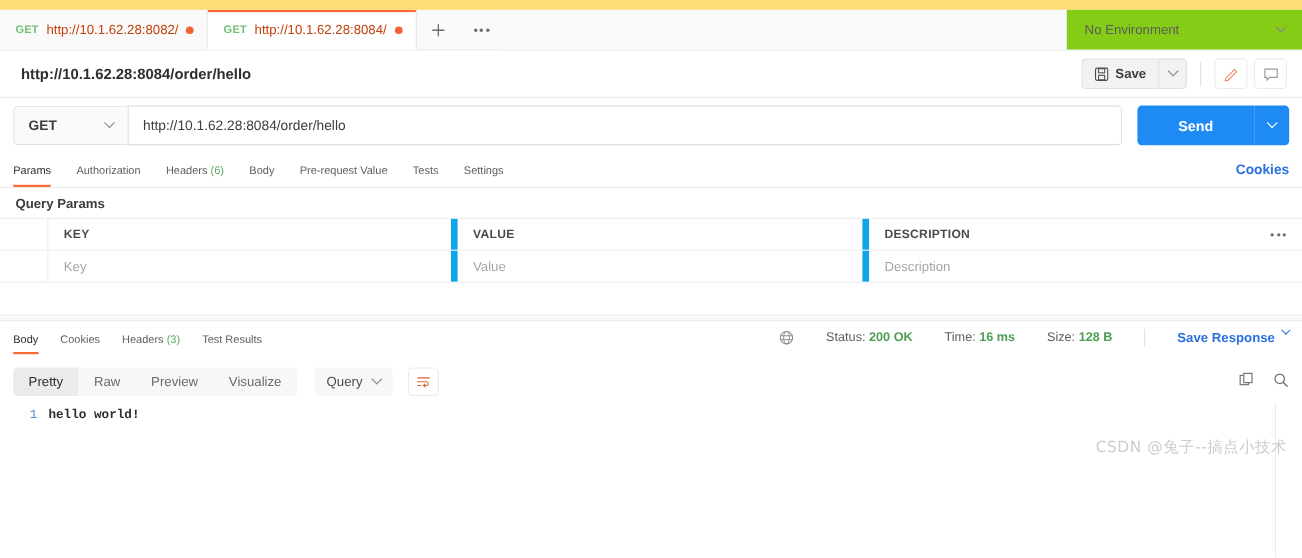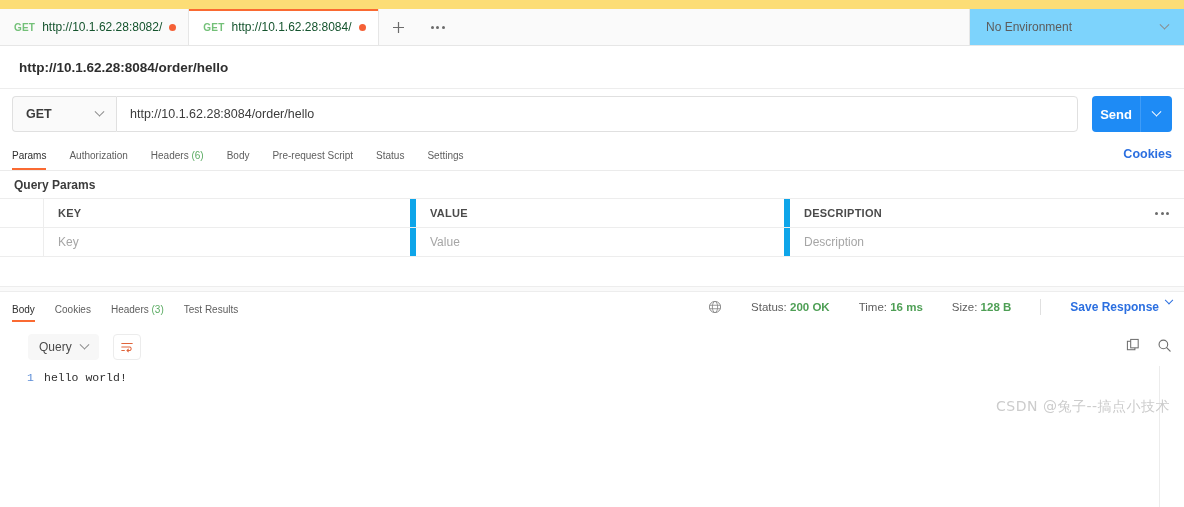--- a/index.html
+++ b/index.html
@@ -37,40 +37,40 @@
   }
   .tab.active { background: #ffffff; }
   .tab.active::before {
     content: ""; position: absolute; left: 0; right: 0; top: 0; height: 2px;
     background: #fa6a32;
   }
   .tab-method {
     font-size: 10px; font-weight: 700; letter-spacing: .2px;
     color: #73c078;
   }
-  .tab-title { font-size: 12px; color: #14532d; }
+  .tab-title { font-size: 12px; color: #c2410c; }
   .tab-dot {
     width: 7px; height: 7px; border-radius: 50%;
     background: #f56036; display: inline-block;
   }
   .tab-plus {
     display: flex; align-items: center; justify-content: center;
     width: 40px; color: #6b6b6b; font-size: 19px; font-weight: 300;
     cursor: pointer;
   }
   .tab-more {
     display: flex; align-items: center; justify-content: center;
     width: 38px; color: #6b6b6b; cursor: pointer;
   }
   .dots { display: inline-flex; gap: 2.5px; align-items: center; }
   .dots i { width: 3px; height: 3px; border-radius: 50%; background: #6b6b6b; display:block; }
   .tabbar-spacer { flex: 1; border-right: 1px solid #e6e6e6; background: #fafafa; }
   .env-select {
     width: 214px; display: flex; align-items: center; justify-content: space-between;
-    padding: 0 16px 0 16px; background: #7dd3fc; cursor: pointer; color: #5c5c5c;
+    padding: 0 16px 0 16px; background: #84cc16; cursor: pointer; color: #5c5c5c;
   }
   .chev {
     display: inline-block; width: 7px; height: 7px;
     border-right: 1.4px solid #8a8a8a; border-bottom: 1.4px solid #8a8a8a;
     transform: rotate(45deg) translate(-2px,-2px);
   }
 
   
   .title-row {
     position: absolute; left: 0; top: 46px; width: 1184px; height: 43px;
@@ -120,21 +120,21 @@
   }
   .url-box {
     flex: 1; height: 36px;
     background: #ffffff; border: 1px solid #e0e0e0;
     border-radius: 0 4px 4px 0;
     display: flex; align-items: center; padding: 0 13px;
     font-size: 12.5px; color: #3c3c3c;
   }
   .send-wrap { display: flex; margin-left: 14px; }
   .send-btn {
-    height: 36px; padding: 0 8px; background: #1e8bf5;
+    height: 36px; padding: 0 37px; background: #1e8bf5;
     color: #fff; font-size: 13px; font-weight: 700;
     border-radius: 4px 0 0 4px; display: flex; align-items: center;
     cursor: pointer;
     text-align: right;
   }
   .send-caret {
     height: 36px; width: 32px; background: #1e8bf5;
     border-left: 1px solid #3f9cf7;
     border-radius: 0 4px 4px 0; display: flex; align-items: center;
     justify-content: center; cursor: pointer;
@@ -240,21 +240,21 @@
   .code {
     position: absolute; left: 0; top: 366px; width: 1184px; height: 141px;
     background: #ffffff;
   }
   .code-line { display: flex; align-items: flex-start; padding-top: 5px; }
   .lineno {
     width: 44px; text-align: right; padding-right: 10px;
     font-family: "Liberation Mono", monospace; font-size: 11.5px; color: #5b8cd6;
   }
   .linetext {
-    font-family: "Liberation Mono", monospace; font-size: 11.5px; color: #2e2e2e;
+    font-family: "Liberation Mono", monospace; font-size: 11.5px; color: #2e2e2e; font-weight: bold;
   }
   .code-scroll {
     position: absolute; left: 1159px; top: 366px; width: 1px; height: 141px;
     background: #ececec;
   }
   .watermark {
     position: absolute; right: 14px; bottom: 24px;
     font-size: 14px; color: #cccccc; letter-spacing: .5px;
     font-family: "DejaVu Sans", sans-serif; white-space: nowrap;
   }
@@ -298,20 +298,46 @@
 
     <div class="env-select">
       <span>No Environment</span>
       <span class="chev"></span>
     </div>
   </div>
 
   <div class="title-row">
     <div class="req-title">http://10.1.62.28:8084/order/hello</div>
 
+    <div class="title-actions">
+      <div class="save-btn">
+        <svg width="13" height="13" viewBox="0 0 14 14">
+          <rect x="1" y="1" width="12" height="12" rx="1.5" fill="none" stroke="#4a4a4a" stroke-width="1.1"></rect>
+          <rect x="4" y="1.6" width="6" height="4" fill="none" stroke="#4a4a4a" stroke-width="1"></rect>
+          <rect x="4" y="8" width="6" height="4.5" fill="none" stroke="#4a4a4a" stroke-width="1"></rect>
+        </svg>
+        <span>Save</span>
+      </div>
+      <div class="save-caret">
+        <span class="chev"></span>
+      </div>
+
+      <div class="vdiv"></div>
+
+      <div class="icon-btn">
+        <svg width="15" height="15" viewBox="0 0 16 16">
+          <path d="M2.5 12 L11 3.5 L13 5.5 L4.5 14 L2 14.3 Z" fill="none" stroke="#f08a6c" stroke-width="1.1"></path>
+        </svg>
+      </div>
+      <div class="icon-btn">
+        <svg width="15" height="15" viewBox="0 0 16 16">
+          <path d="M2 3 H14 V11 H7 L4 13.5 V11 H2 Z" fill="none" stroke="#9a9a9a" stroke-width="1.1"></path>
+        </svg>
+      </div>
+    </div>
   </div>
 
   <div class="url-row">
     <div class="method-box">
       <span>GET</span>
       <span class="chev"></span>
     </div>
     <div class="url-box">
       <span>http://10.1.62.28:8084/order/hello</span>
     </div>
@@ -331,24 +357,24 @@
       <span>Authorization</span>
     </div>
     <div class="rtab">
       <span>Headers</span>
       <span class="cnt-green">(6)</span>
     </div>
     <div class="rtab">
       <span>Body</span>
     </div>
     <div class="rtab">
-      <span>Pre-request Script</span>
-    </div>
-    <div class="rtab">
-      <span>Status</span>
+      <span>Pre-request Value</span>
+    </div>
+    <div class="rtab">
+      <span>Tests</span>
     </div>
     <div class="rtab">
       <span>Settings</span>
     </div>
     <div class="cookies-link">Cookies</div>
   </div>
 
   <div class="qp-label">Query Params</div>
 
   <div class="table">
@@ -417,20 +443,26 @@
       </span>
       <span class="meta-sep"></span>
       <span class="save-resp">
         <span>Save Response</span>
         <span class="chev-b"></span>
       </span>
     </div>
   </div>
 
   <div class="body-toolbar">
+    <div class="seg">
+      <div class="seg-item active">Pretty</div>
+      <div class="seg-item">Raw</div>
+      <div class="seg-item">Preview</div>
+      <div class="seg-item">Visualize</div>
+    </div>
 
     <div class="fmt-select">
       <span>Query</span>
       <span class="chev"></span>
     </div>
 
     <div class="wrap-btn">
       <svg width="14" height="14" viewBox="0 0 16 16">
         <path d="M2 4 H14 M2 8 H11.5 A2.2 2.2 0 0 1 11.5 12 H8 M9.6 10.4 L8 12 L9.6 13.5 M2 12 H5" fill="none" stroke="#e0643a" stroke-width="1.15" stroke-linecap="round"></path>
       </svg>

